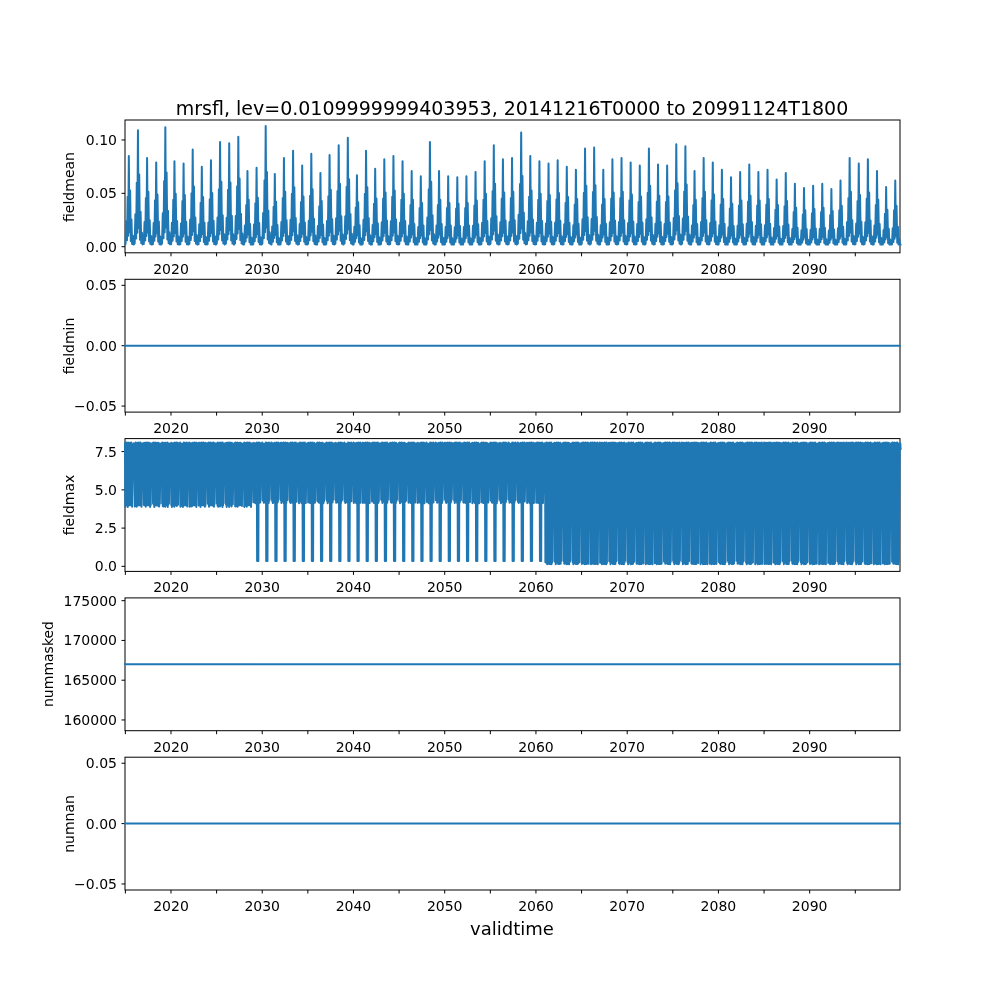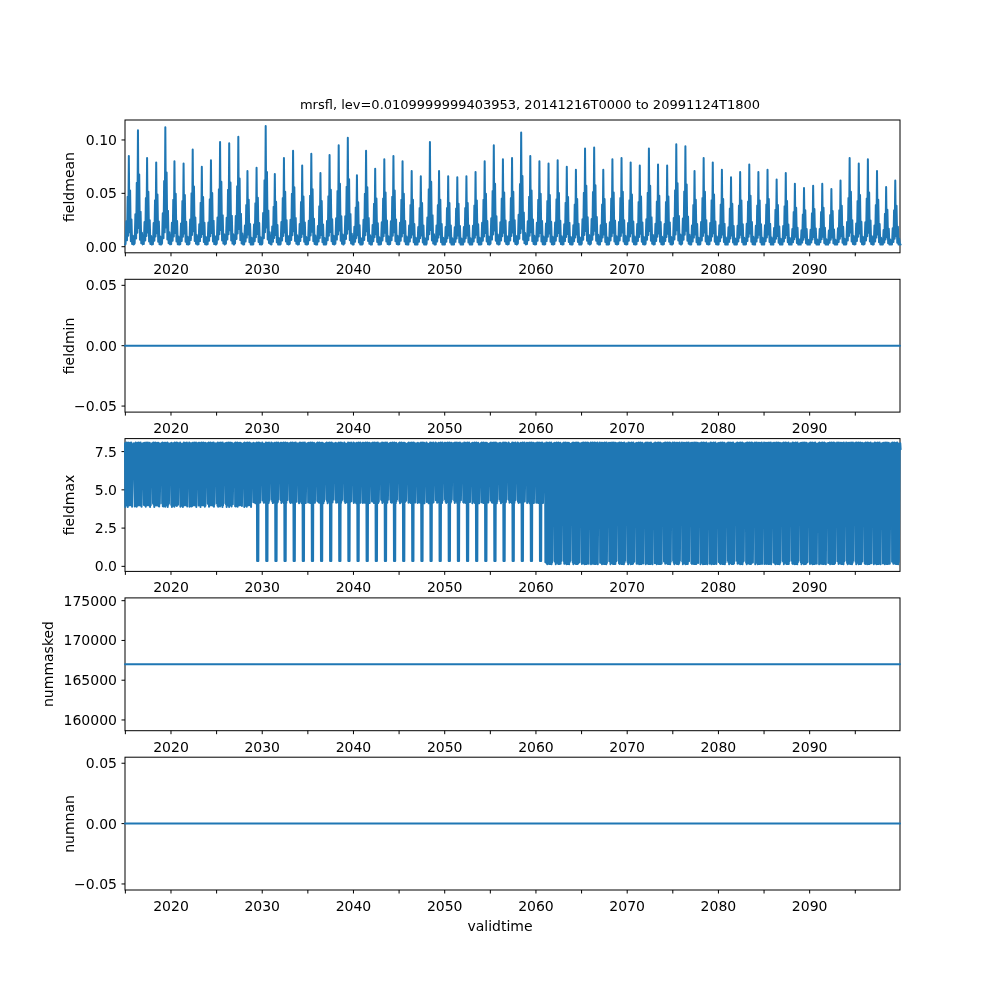--- a/index.html
+++ b/index.html
@@ -1,22 +1,22 @@
 <!DOCTYPE html>
 <html><head>
 <meta charset="utf-8">
 <style>
   html,body{margin:0;padding:0;background:#fff;}
   .figure{position:relative;width:1000px;height:1000px;background:#ffffff;overflow:hidden;
           font-family:"DejaVu Sans",sans-serif;}
   .figure svg{position:absolute;left:0;top:0;}
-  .fig-title{position:absolute;top:97px;left:530px;transform:translateX(-50%);
-             font-size:13px;color:#000;white-space:nowrap;text-align:right;}
-  .xlabel{position:absolute;top:918px;left:500px;transform:translateX(-50%);
-          font-size:14px;color:#000;white-space:nowrap;}
+  .fig-title{position:absolute;top:97px;left:512px;transform:translateX(-50%);
+             font-size:19px;color:#000;white-space:nowrap;text-align:right;}
+  .xlabel{position:absolute;top:918px;left:512px;transform:translateX(-50%);
+          font-size:18px;color:#000;white-space:nowrap;}
   .ylabel{position:absolute;transform:translate(-50%,-50%) rotate(-90deg);
           font-size:14px;color:#000;white-space:nowrap;}
 </style>
 </head>
 <body>
 
 <div class="figure">
   <svg id="plots" width="1000" height="1000">
       <rect x="125" y="120" width="775" height="132.8" fill="none" stroke="#000000" stroke-width="1"></rect>
       <line x1="125.3649635036493" y1="252.8" x2="125.3649635036493" y2="256.3" stroke="#000000" stroke-width="1"></line>

